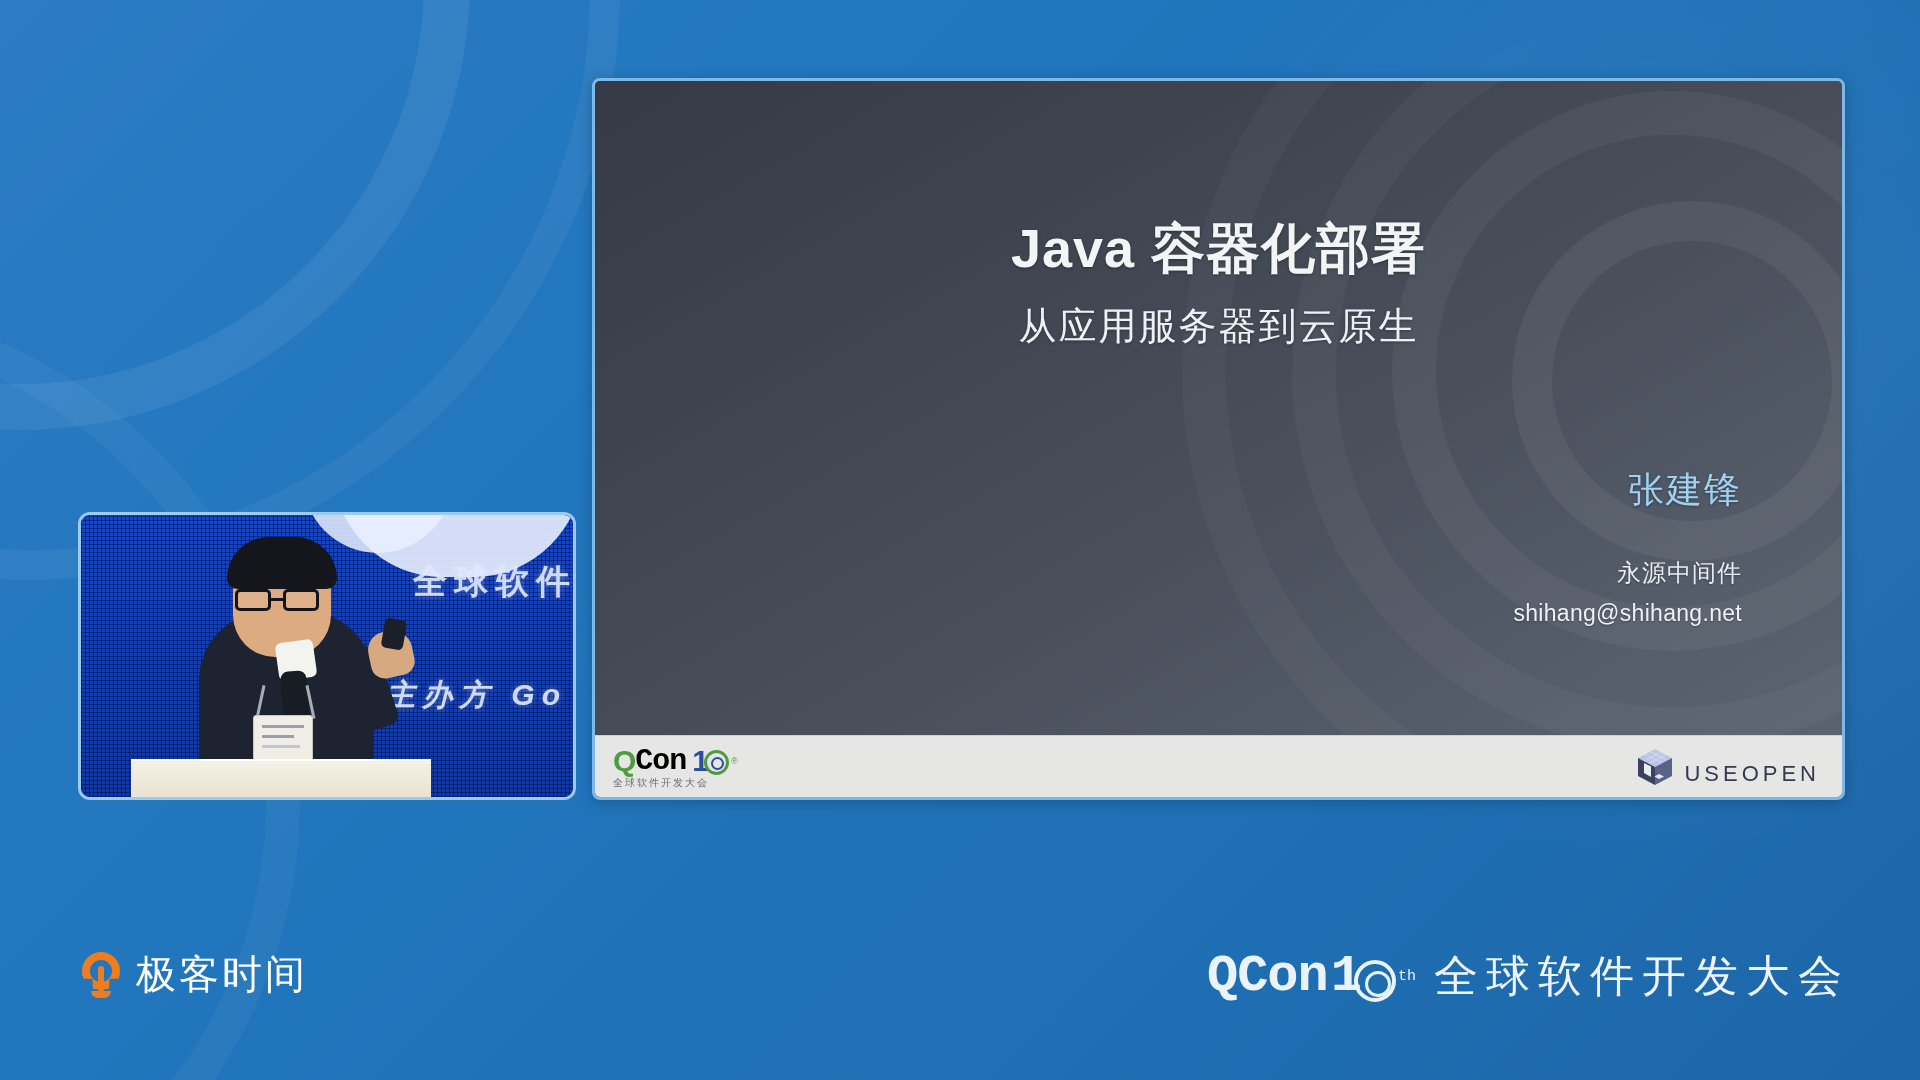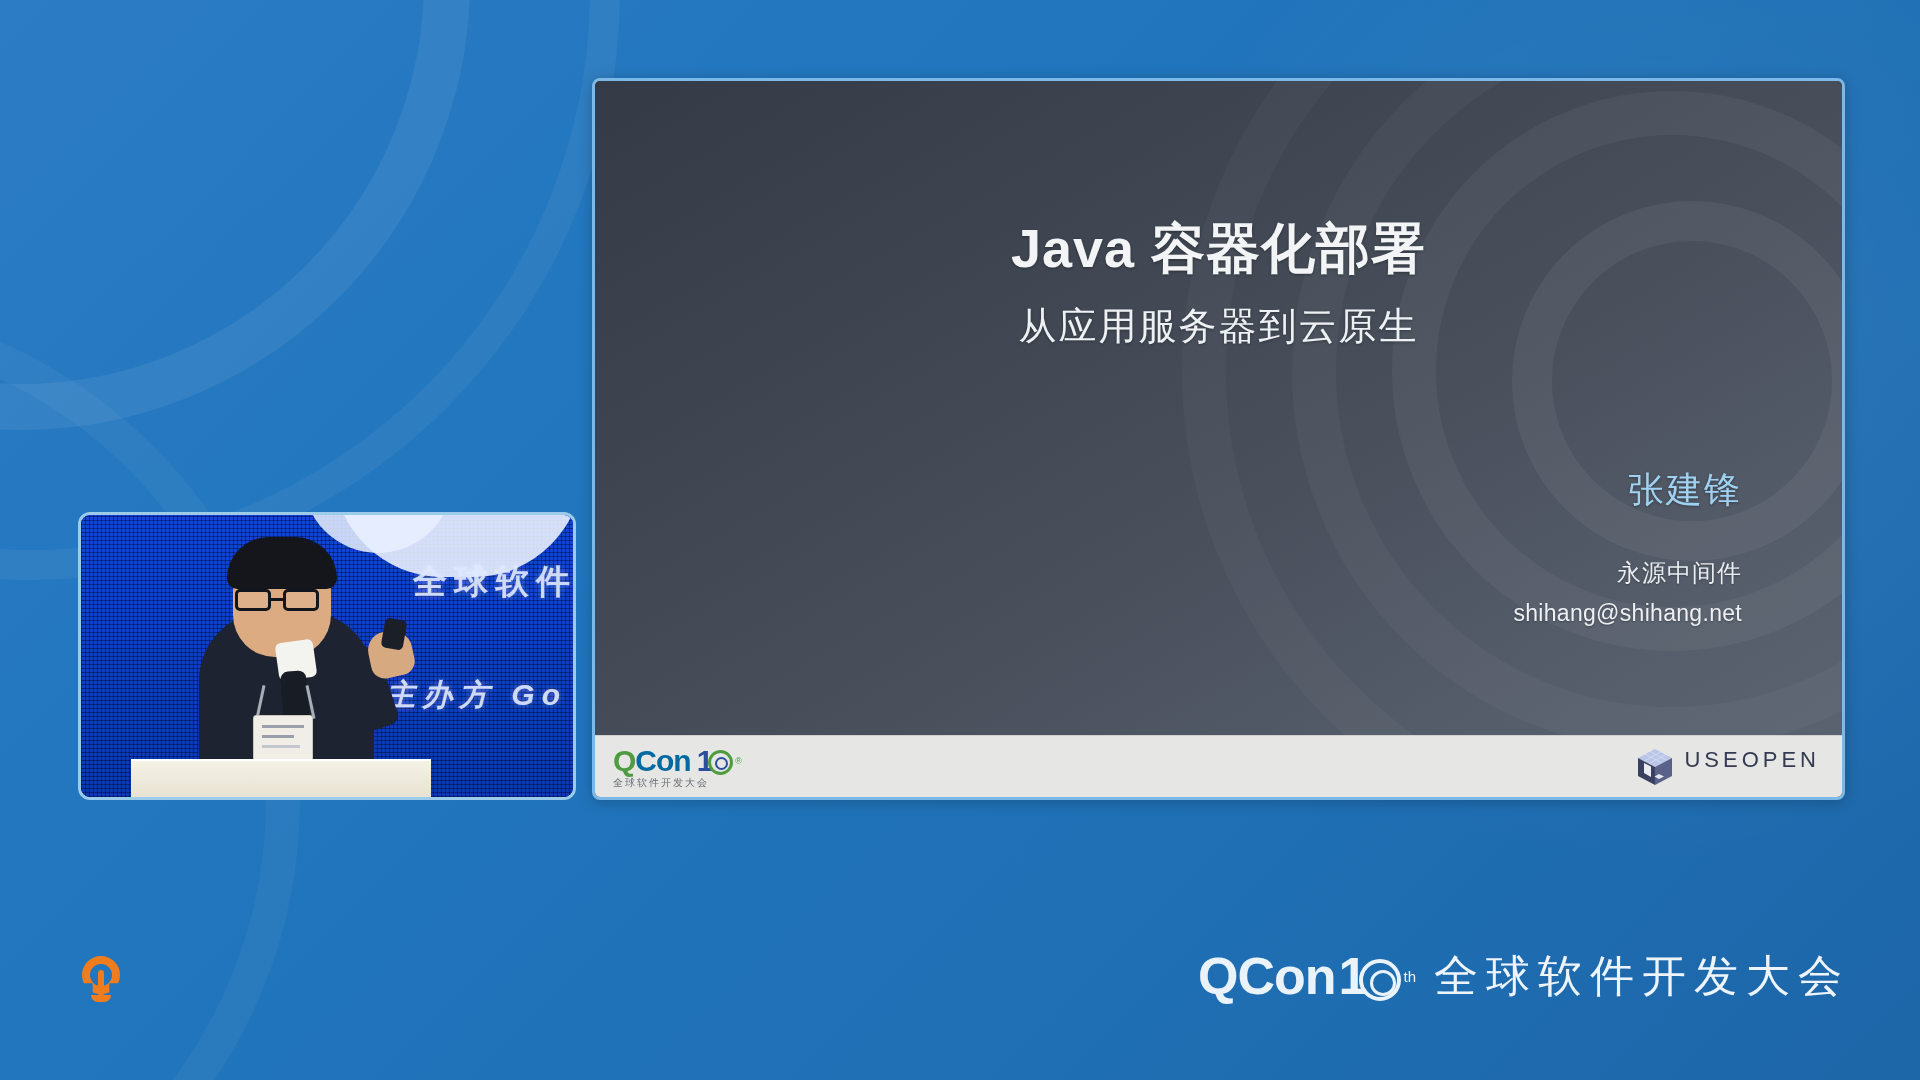--- a/index.html
+++ b/index.html
@@ -97,35 +97,35 @@
     position:absolute; left:0; right:0; bottom:0; height:62px;
     background:#e6e6e4;
     border-top:1px solid #cfcfcd;
     display:flex; align-items:center; justify-content:space-between;
     padding:0 22px 0 18px;
   }
   
   .qcon-small{ display:flex; flex-direction:column; align-items:flex-start; }
   .qcon-small-row{ display:flex; align-items:center; }
   .qcon-q{ font-size:30px; font-weight:bold; color:#4e9c3f; letter-spacing:-1px; font-family:"Liberation Sans",sans-serif;}
-  .qcon-con{ font-size:30px; font-weight:bold; color:#0369a1; letter-spacing:-1px; }
+  .qcon-con{ font-size:30px; font-weight:bold; color:#000000; letter-spacing:-1px;font-family:Liberation Mono, monospace; }
   .qcon-ten{ font-size:30px; font-weight:bold; color:#2b4f9e; margin-left:6px; letter-spacing:-2px;}
   .qcon-ring{
     display:inline-block; width:25px; height:25px; border-radius:50%;
     border:3px solid #4e9c3f; margin-left:-3px; position:relative; top:2px;
   }
   .qcon-ring::after{
     content:""; position:absolute; left:4px; top:4px; width:9px; height:9px;
     border-radius:50%; border:2px solid #2b4f9e;
   }
   .qcon-reg{ font-size:9px; color:#4e9c3f; vertical-align:top; margin-left:2px; }
   .qcon-cn{ font-size:10px; color:#6a6f77; letter-spacing:2px; margin-top:-2px; }
 
   
-  .useopen{ display:flex; align-items:flex-start; gap:9px; }
+  .useopen{ display:flex; align-items:flex-end; gap:9px; }
   .useopen-cube{ width:40px; height:40px; position:relative; }
   .useopen-word{ font-size:22px; letter-spacing:4px; color:#343a52; font-weight:500; }
 
   
   #video-thumb{
     position:absolute; left:78px; top:512px; width:498px; height:288px;
     border:3px solid #9ccbeb; border-radius:12px;
     overflow:hidden; background:#0d3fc0;
   }
   #video-inner{ position:absolute; inset:0; overflow:hidden; }
@@ -244,20 +244,21 @@
     background:#ef7d1e; border-radius:0 0 8px 8px;
   }
   #geek-label{
     font-size:40px; color:#ffffff; letter-spacing:3px; font-weight:500;
   }
 
   #qcon-brand{
     position:absolute; right:70px; bottom:74px;
     display:flex; align-items:center; gap:0px;
     color:#e8f1fa;
+    font-family:Liberation Mono, monospace;
   }
   #qcon-word{ font-size:52px; font-weight:bold; letter-spacing:-1px; color:#eaf2fa; }
   #qcon-10{ font-size:52px; font-weight:bold; letter-spacing:-4px; color:#eaf2fa; margin-left:3px;}
   #qcon-big-ring{
     display:inline-block; width:42px; height:42px; border-radius:50%;
     border:4px solid #eaf2fa; position:relative; top:4px; margin-left:-4px;
   }
   #qcon-big-ring::after{
     content:""; position:absolute; left:7px; top:7px; width:20px; height:20px;
     border-radius:50%; border:3px solid #eaf2fa;
@@ -362,20 +363,21 @@
   </div>
 
   <div id="bottom-bar">
 
     <div id="geektime">
       <div id="geek-icon">
         <span class="ring"></span>
         <span class="stem"></span>
         <span class="base"></span>
       </div>
+      <span id="geek-label">极客时间</span>
     </div>
 
     <div id="qcon-brand">
       <span id="qcon-word">QCon</span>
       <span id="qcon-10">1</span>
       <span id="qcon-big-ring"></span>
       <span id="qcon-th">th</span>
       <span id="qcon-cn-big">全球软件开发大会</span>
     </div>
 

